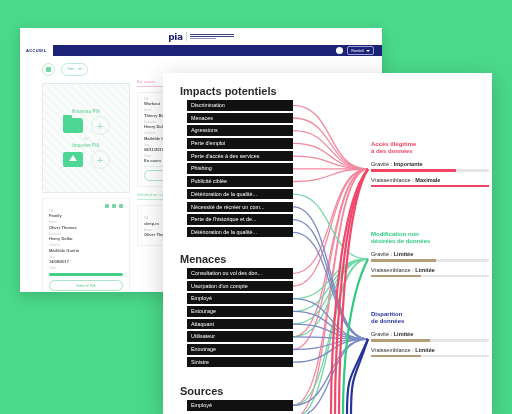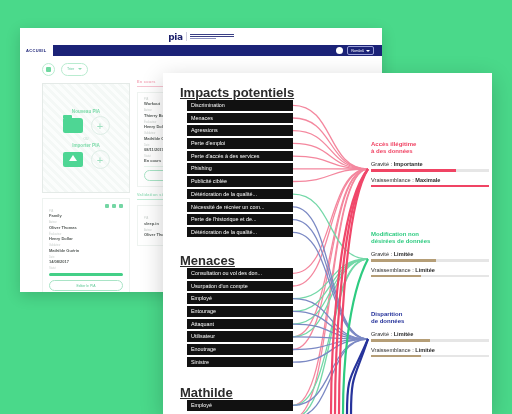--- a/index.html
+++ b/index.html
@@ -81,21 +81,21 @@
   
   .flowpanel{
     position:absolute;left:163px;top:73px;width:329px;height:341px;
     background:#ffffff;
     box-shadow:0 6px 22px rgba(0,0,0,0.20);
     overflow:hidden;
   }
   .flow-inner{position:relative;width:100%;height:100%;}
   .svg-links{position:absolute;left:0;top:0;width:329px;height:341px;}
 
-  .sec-title{position:absolute;font-size:13px;font-weight:700;color:#2b2b2b;text-decoration:underline;}
+  .sec-title{position:absolute;font-size:11px;font-weight:700;color:#2b2b2b;}
   .chips{position:absolute;}
   .chip{
     width:106px;height:10.6px;background:#111111;color:#ffffff;
     font-size:5.4px;line-height:10.6px;padding-left:4px;margin-bottom:2.1px;
     white-space:nowrap;overflow:hidden;text-overflow:ellipsis;box-sizing:border-box;
   }
 
   .risk{position:absolute;width:118px;}
   .risk .rname{font-size:6px;font-weight:700;line-height:7.4px;white-space:pre-line;margin-bottom:5px;}
   .risk .metric{margin-bottom:2px;}
@@ -360,21 +360,21 @@
         <div class="chip">Consultation ou vol des don...</div>
         <div class="chip">Usurpation d'un compte</div>
         <div class="chip">Employé</div>
         <div class="chip">Entourage</div>
         <div class="chip">Attaquant</div>
         <div class="chip">Utilisateur</div>
         <div class="chip">Enoutrage</div>
         <div class="chip">Sinistre</div>
       </div>
 
-      <div class="sec-title" style="left:17px;top:312px;">Mathilde</div>
+      <div class="sec-title" style="left:17px;top:312px;">Sources</div>
       <div class="chips" style="left:24px;top:327px;">
         <div class="chip">Employé</div>
       </div>
 
       <div class="risk r1" style="left:208px;top:68px;">
         <div class="rname">Accès illégitime
 à des données</div>
         <div class="metric">
           <div class="mlabel"><span>Gravité</span> : <b>Importante</b></div>
           <div class="mbar">

